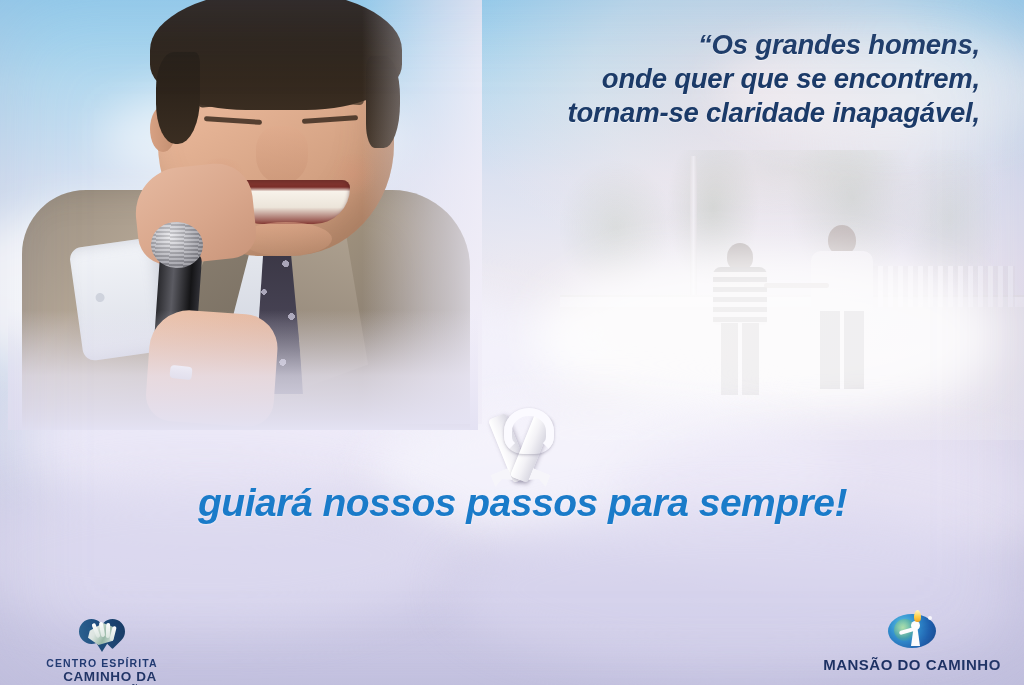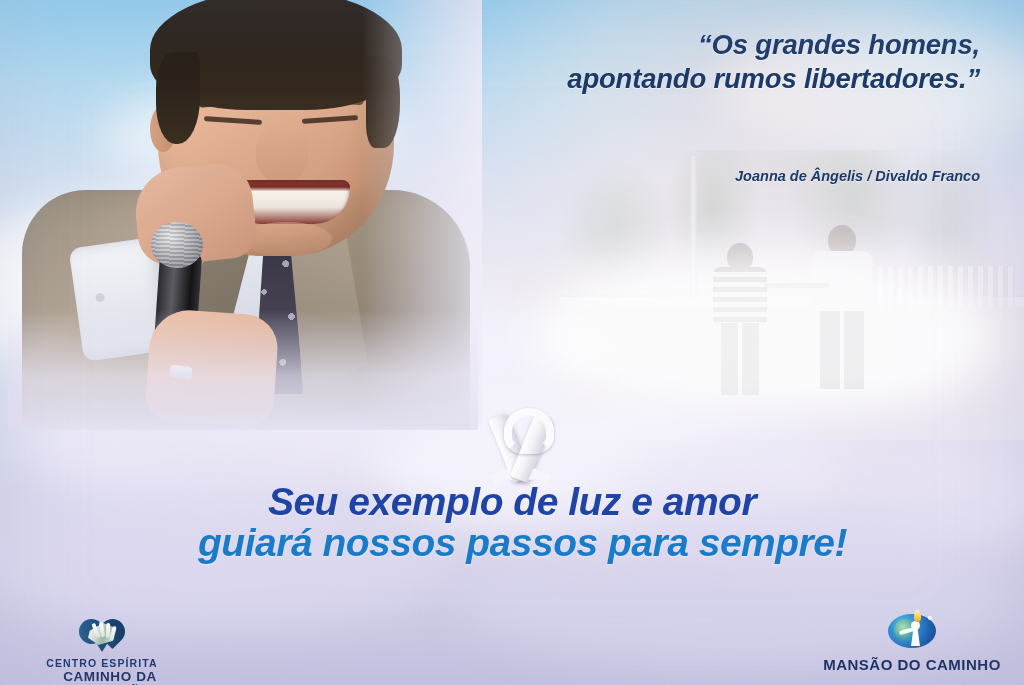--- a/index.html
+++ b/index.html
@@ -467,34 +467,33 @@
     <div class="pt-mic-body"></div>
     <div class="pt-mic-head"></div>
     <div class="pt-hand-low"></div>
     <div class="pt-ring"></div>
     <div class="pt-blend-r"></div>
     <div class="pt-fade"></div>
   </div>
 
   <div class="quote">
     <span class="quote-line">“Os grandes homens,</span>
-    <span class="quote-line">apontando rumos libertadores.”</span>
-  </div>
-  <div class="quote-attr">Joanna de Ângelis / Divaldo Franco</div>
+    <span class="quote-line">onde quer que se encontrem,</span>
+    <span class="quote-line">tornam-se claridade inapagável,</span>
+  </div>
 
   <div class="ribbon">
     <div class="band a"></div>
     <div class="band b"></div>
     <div class="tail a"></div>
     <div class="tail b"></div>
     <div class="loop"></div>
   </div>
 
   <div class="headline">
-    <span class="hl hl2">Seu exemplo de luz e amor</span>
     <span class="hl hl3">guiará nossos passos para sempre!</span>
   </div>
 
   <div class="logo-left">
     <div class="mark-heart">
       <div class="hh l"></div>
       <div class="hh r"></div>
       <div class="hb"></div>
       <div class="palm"></div>
       <div class="fing f1"></div>

